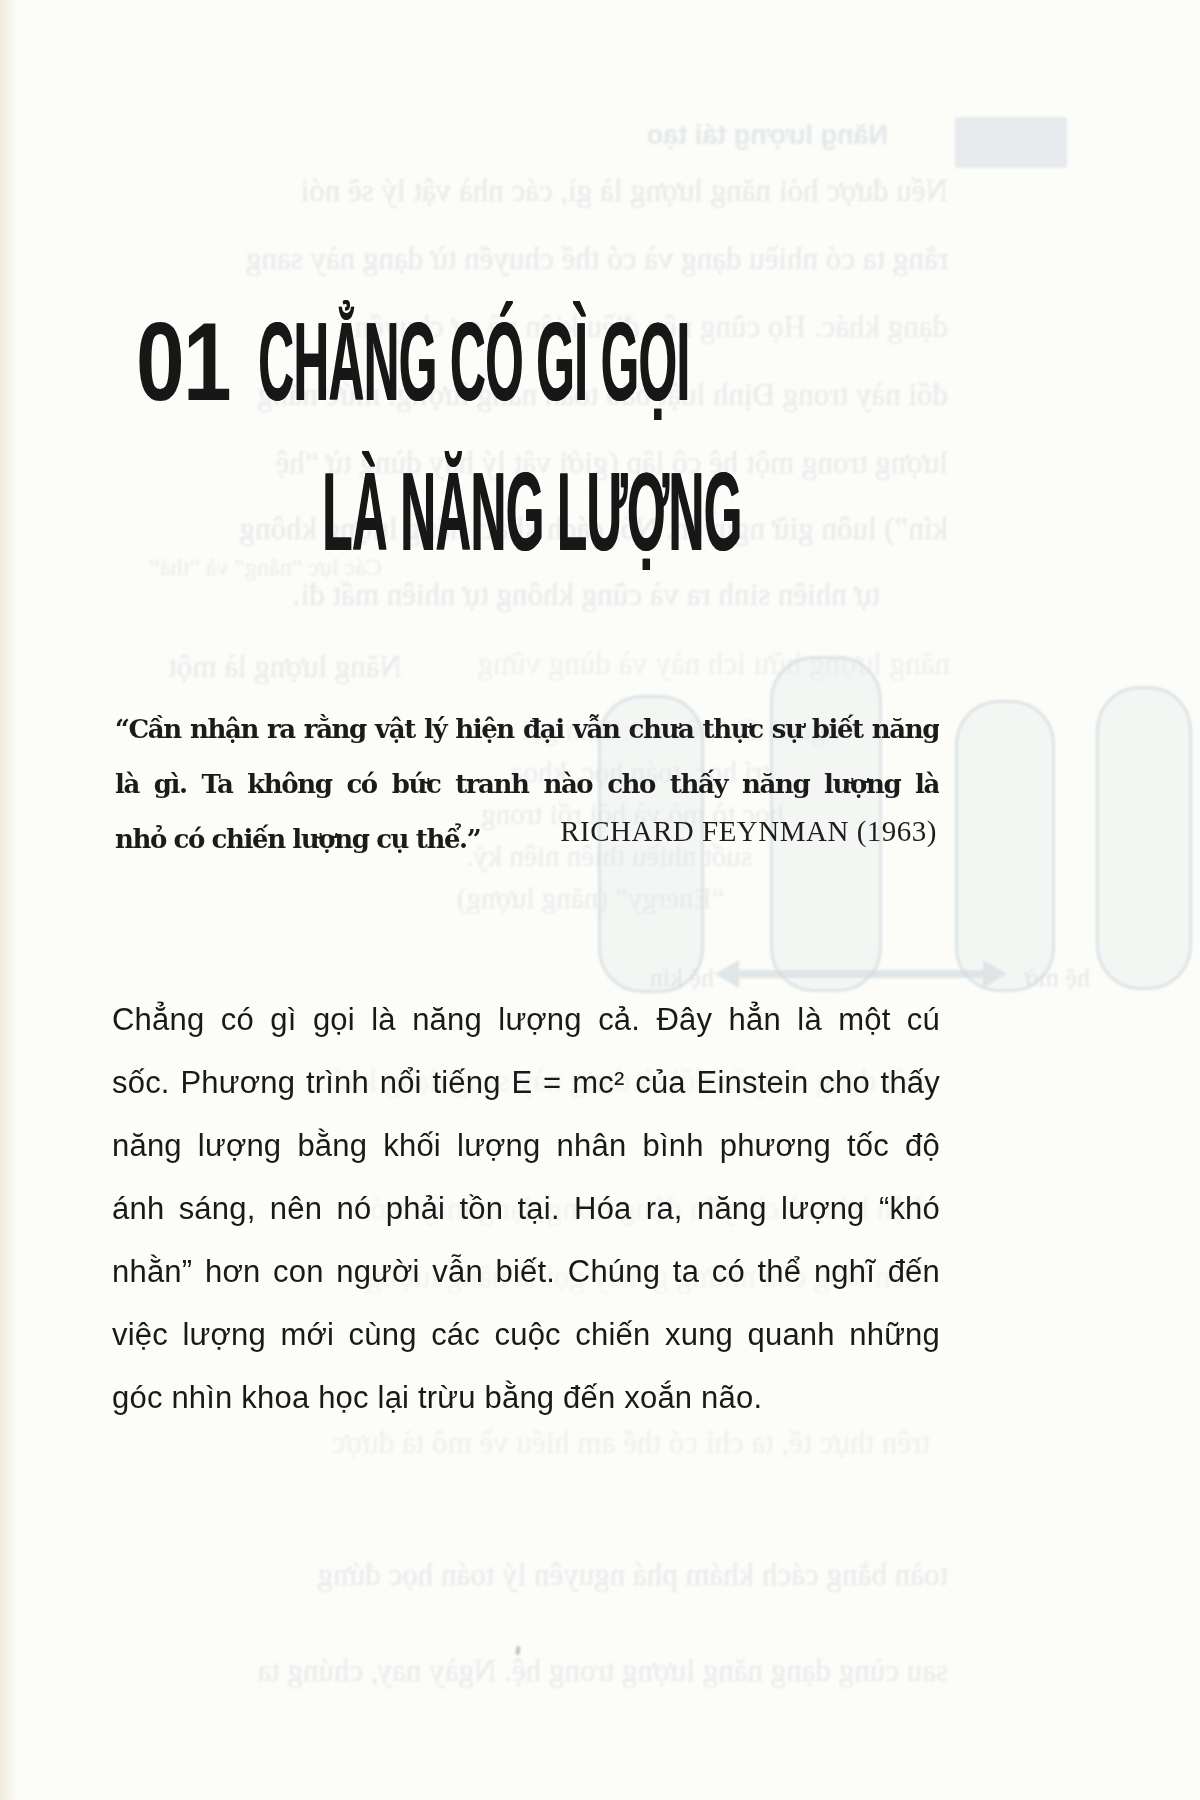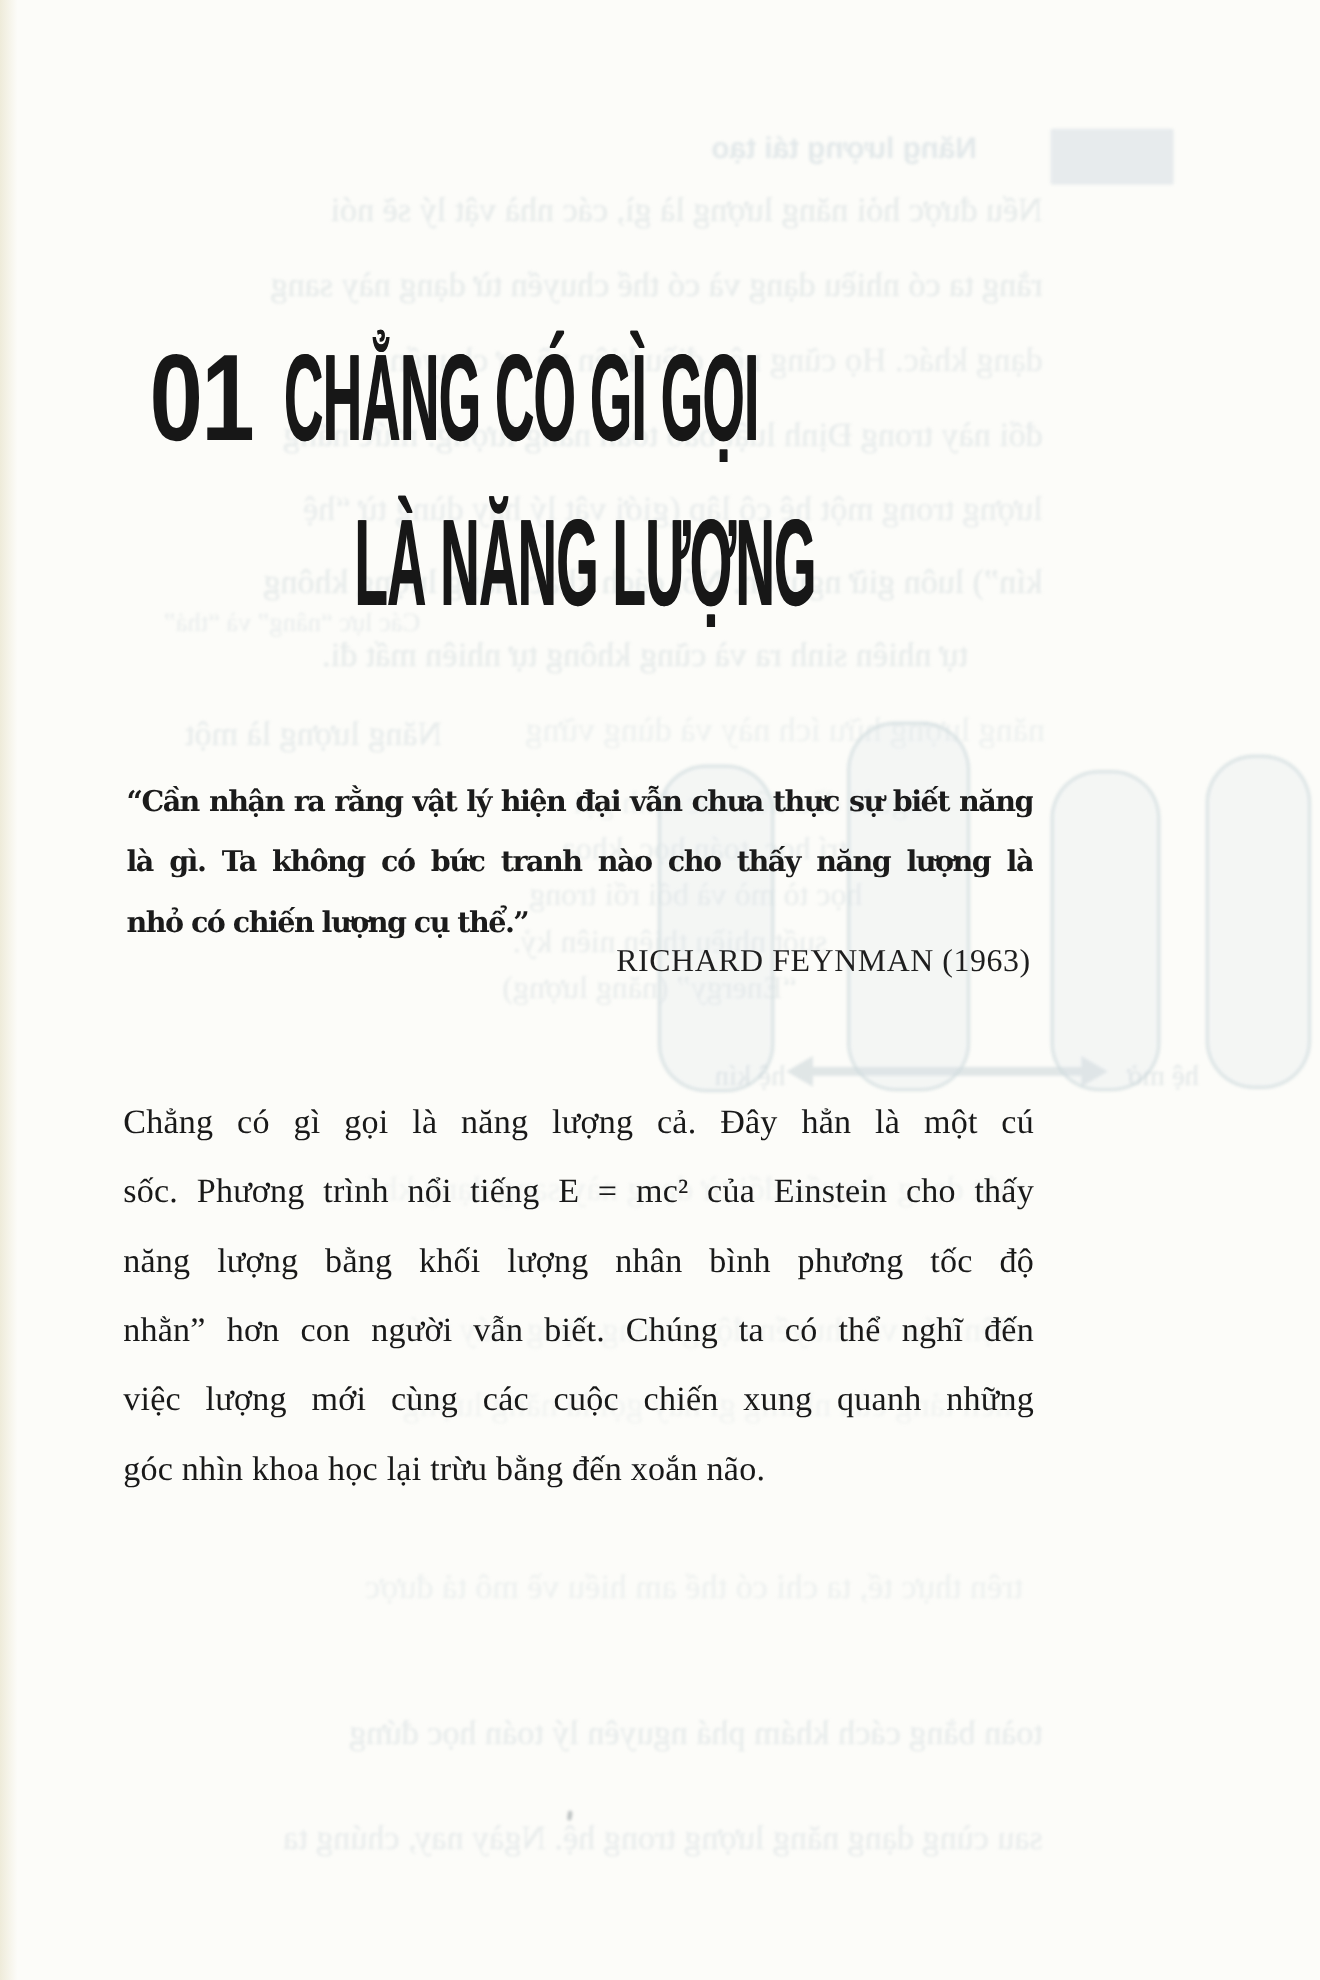--- a/index.html
+++ b/index.html
@@ -36,25 +36,25 @@
         text-shadow:1.5px 0 0 currentColor;}
   #title-line-1{left:258px;top:306px;}
   #title-line-2{left:322px;top:456px;}
 
   .quote-block{position:absolute;left:115px;top:702px;width:824px;}
   .quote-line{font-family:"DejaVu Serif",serif;font-weight:bold;font-size:26px;
         letter-spacing:-1.4px;color:#1b1b1b;line-height:55px;height:55px;
         text-align:justify;text-align-last:justify;overflow:hidden;}
   .quote-line.last{text-align-last:left;}
 
-  .attribution{position:absolute;right:263px;top:858px;font-family:"Liberation Serif",serif;
+  .attribution{position:absolute;right:263px;top:815px;font-family:"Liberation Serif",serif;
         font-size:29px;color:#1e1e1e;letter-spacing:.5px;white-space:nowrap;}
 
   .body-block{position:absolute;left:112px;top:988px;width:828px;}
-  .body-line{font-family:Liberation Serif, serif;font-size:31px;color:#191919;
+  .body-line{font-family:Liberation Sans, sans-serif;font-size:31px;color:#191919;
         line-height:63px;height:63px;text-align:justify;text-align-last:justify;
         letter-spacing:.2px;overflow:hidden;}
   .body-line.last{text-align-last:left;}
 </style>
 </head>
 <body>
 
 <div class="page">
 
   <div class="left-strip"></div>
@@ -105,18 +105,19 @@
       <div class="quote-line">“Cần nhận ra rằng vật lý hiện đại vẫn chưa thực sự biết năng lượng</div>
       <div class="quote-line">là gì. Ta không có bức tranh nào cho thấy năng lượng là những đốm</div>
       <div class="quote-line last">nhỏ có chiến lượng cụ thể.”</div>
     </div>
   <div class="attribution">RICHARD FEYNMAN (1963)</div>
 
   <div class="body-block" id="body-block">
       <div class="body-line">Chẳng có gì gọi là năng lượng cả. Đây hẳn là một cú</div>
       <div class="body-line">sốc. Phương trình nổi tiếng E = mc² của Einstein cho thấy</div>
       <div class="body-line">năng lượng bằng khối lượng nhân bình phương tốc độ</div>
+      <div class="body-line">ánh sáng, nên nó phải tồn tại. Hóa ra, năng lượng “khó</div>
       <div class="body-line">nhằn” hơn con người vẫn biết. Chúng ta có thể nghĩ đến</div>
       <div class="body-line">việc lượng mới cùng các cuộc chiến xung quanh những</div>
       <div class="body-line last">góc nhìn khoa học lại trừu bằng đến xoắn não.</div>
     </div>
 
 </div>
 
 </body></html>

